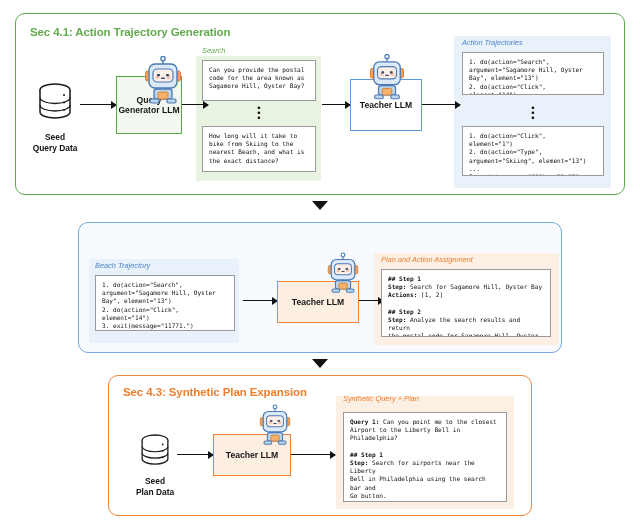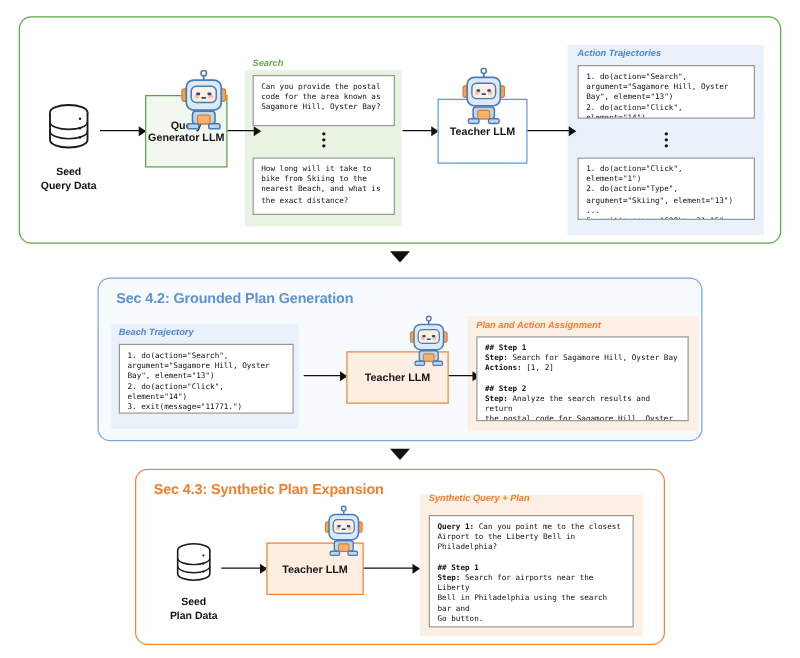--- a/index.html
+++ b/index.html
@@ -70,21 +70,21 @@
     white-space: nowrap;
   }
   .panel-green .panel-title { left: 14px; top: 12px; color: #63ab4e; }
   .panel-blue .panel-title  { left: 14px; top: 10px; color: #5d93cf; }
   .panel-orange .panel-title{ left: 14px; top: 10px; color: #ee7f2e; }
 
   
   .caption {
     position: absolute;
     font-style: italic;
-    font-weight: bold;
+    font-weight: normal;
     font-size: 7.4px;
     white-space: nowrap;
   }
   .cap-green  { color: #63ab4e; }
   .cap-blue   { color: #4f86c6; }
   .cap-orange { color: #ee7f2e; }
 
   
   .tint {
     position: absolute;
@@ -178,20 +178,21 @@
   .robot { position: absolute; }
 </style>
 </head>
 <body>
 
 <div class="page">
 
   <div class="cut-header"><span></span></div>
 
   <div class="panel panel-green">
+    <div class="panel-title">Sec 4.1: Action Trajectory Generation</div>
 
     <div class="tint tint-green" style="left:180px; top:42px; width:125px; height:125px;"></div>
 
     <div class="tint tint-blue" style="left:438px; top:22px; width:157px; height:152px;"></div>
 
     <svg class="robot" style="left:18px; top:68px;" width="42" height="46" viewBox="0 0 42 46">
       <ellipse cx="21" cy="8" rx="15" ry="6" fill="#ffffff" stroke="#1a1a1a" stroke-width="1.5"></ellipse>
       <path d="M6 8 v22 a15 6 0 0 0 30 0 V8" fill="#ffffff" stroke="#1a1a1a" stroke-width="1.5"></path>
       <path d="M6 15.5 a15 6 0 0 0 30 0" fill="none" stroke="#1a1a1a" stroke-width="1.3"></path>
       <path d="M6 23 a15 6 0 0 0 30 0" fill="none" stroke="#1a1a1a" stroke-width="1.3"></path>
@@ -275,21 +276,20 @@
 element="1")
 2. do(action="Type",
 argument="Skiing", element="13")
 ...
 5. exit(message="680km; 21:15"</div>
   </div>
 
   <div class="arrow-down" style="left:312px; top:201px;"></div>
 
   <div class="panel panel-blue">
-    <div class="panel-title">Sec 4.2: Grounded Plan Generation</div>
 
     <div class="tint tint-blue2" style="left:10px; top:36px; width:150px; height:84px;"></div>
     <div class="tint tint-orange2" style="left:295px; top:30px; width:185px; height:92px;"></div>
 
     <div class="caption cap-blue" style="left:16px; top:38px;">Beach Trajectory</div>
     <div class="card" style="left:16px; top:52px; width:140px; height:56px;">1. do(action="Search",
 argument="Sagamore Hill, Oyster
 Bay", element="13")
 2. do(action="Click", element="14")
 3. exit(message="11771.")</div>

